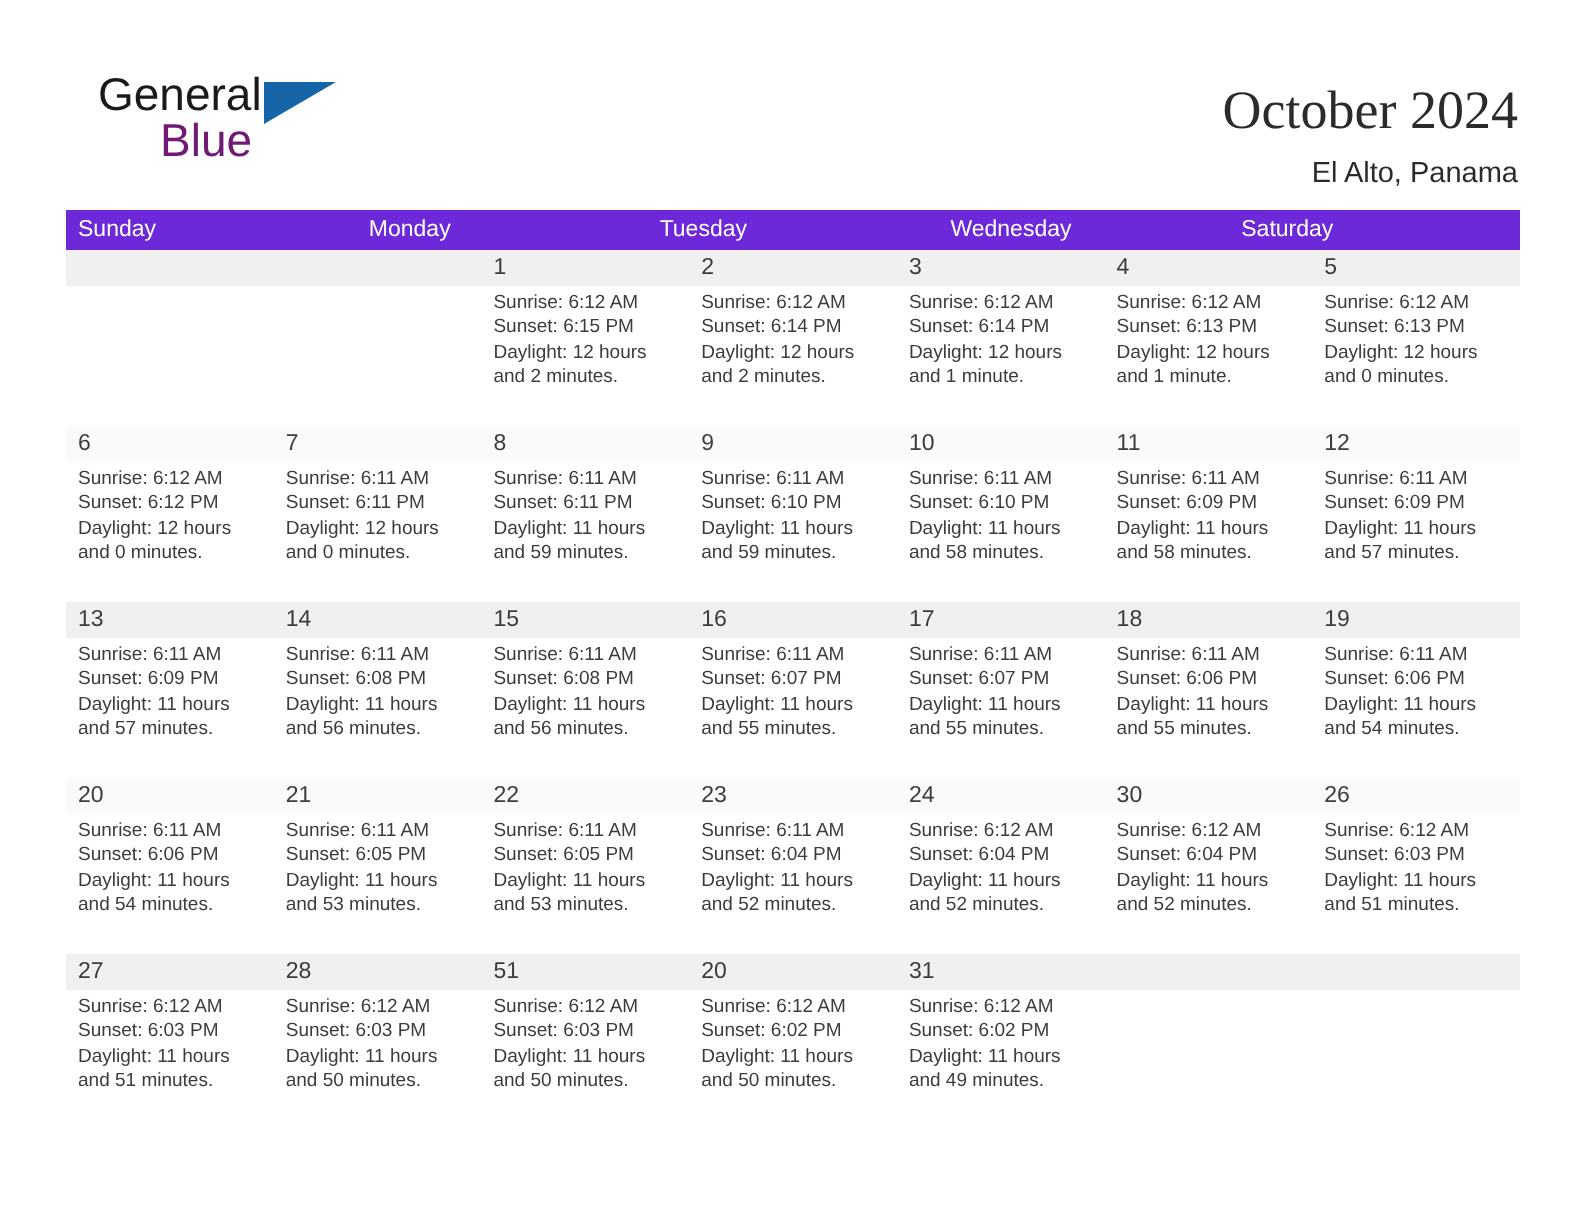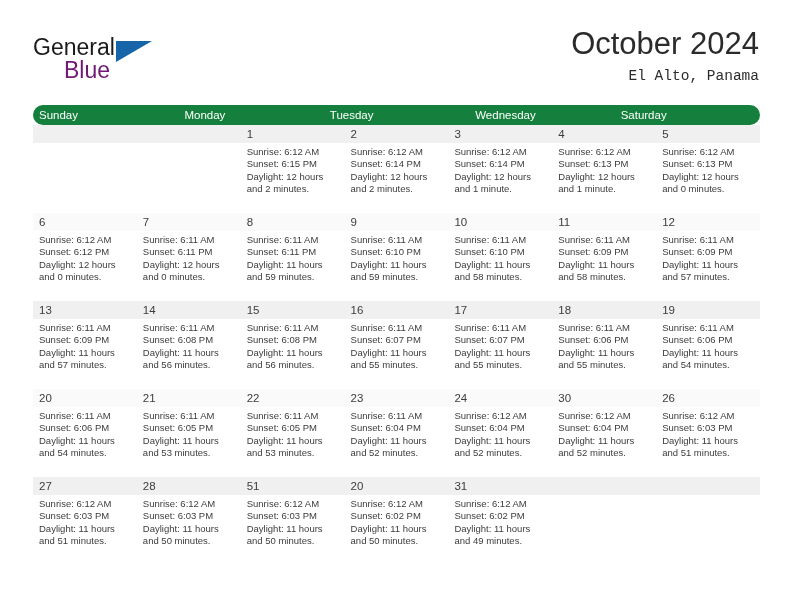--- a/index.html
+++ b/index.html
@@ -24,21 +24,21 @@
   
   .header {
     position: absolute;
     left: 33px;
     top: 28px;
     width: 726px;
     height: 70px;
   }
   .brand {
     position: absolute;
-    left: 0;
+    left: 16px;
     top: 6px;
     width: 200px;
     height: 58px;
   }
   .brand-general {
     position: absolute;
     left: 0;
     top: 0;
     font-size: 23px;
     letter-spacing: 0px;
@@ -63,47 +63,47 @@
     border-bottom: 21px solid transparent;
   }
 
   .title-block {
     position: absolute;
     right: 0;
     top: 0;
     text-align: right;
   }
   .cal-title {
-    font-size: 31px;
+    font-size: 27px;
     color: #2b2b2b;
     line-height: 32px;
     white-space: nowrap;
-    font-family: Liberation Sans, sans-serif;
+    font-family: Liberation Serif, serif;
+    margin-top: 11px;
   }
   .cal-subtitle {
     margin-top: 7px;
     font-size: 14.5px;
     color: #2b2b2b;
     line-height: 18px;
     white-space: nowrap;
-    font-family: Liberation Mono, monospace;
+    font-family: Liberation Sans, sans-serif;
   }
 
   
   .calendar {
     position: absolute;
     left: 33px;
     top: 105px;
     width: 727px;
   }
   .dow-row {
     display: flex;
-    background: #15803d;
+    background: #6d28d9;
     height: 20px;
-    border-radius: 10px;
   }
   .dow {
     flex: 1 1 0;
     color: #ffffff;
     font-size: 11.5px;
     line-height: 20px;
     padding-left: 6px;
     box-sizing: border-box;
     font-family: "Liberation Sans", sans-serif;
     white-space: nowrap;

